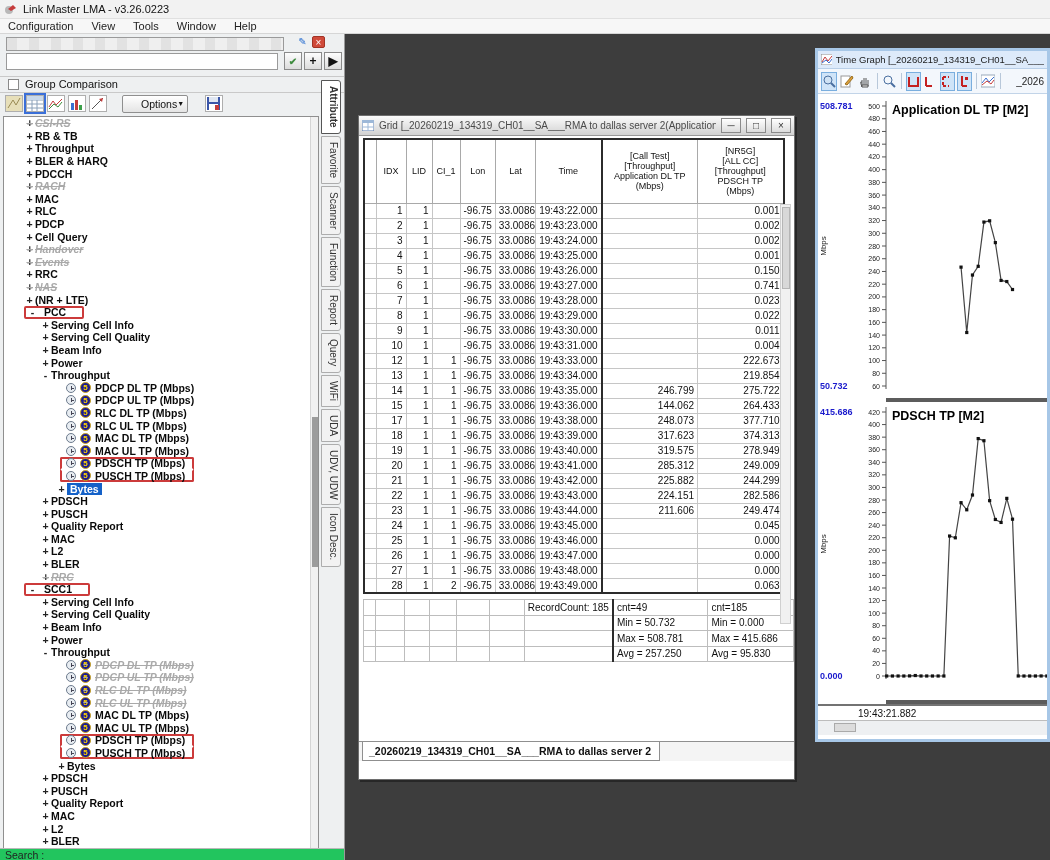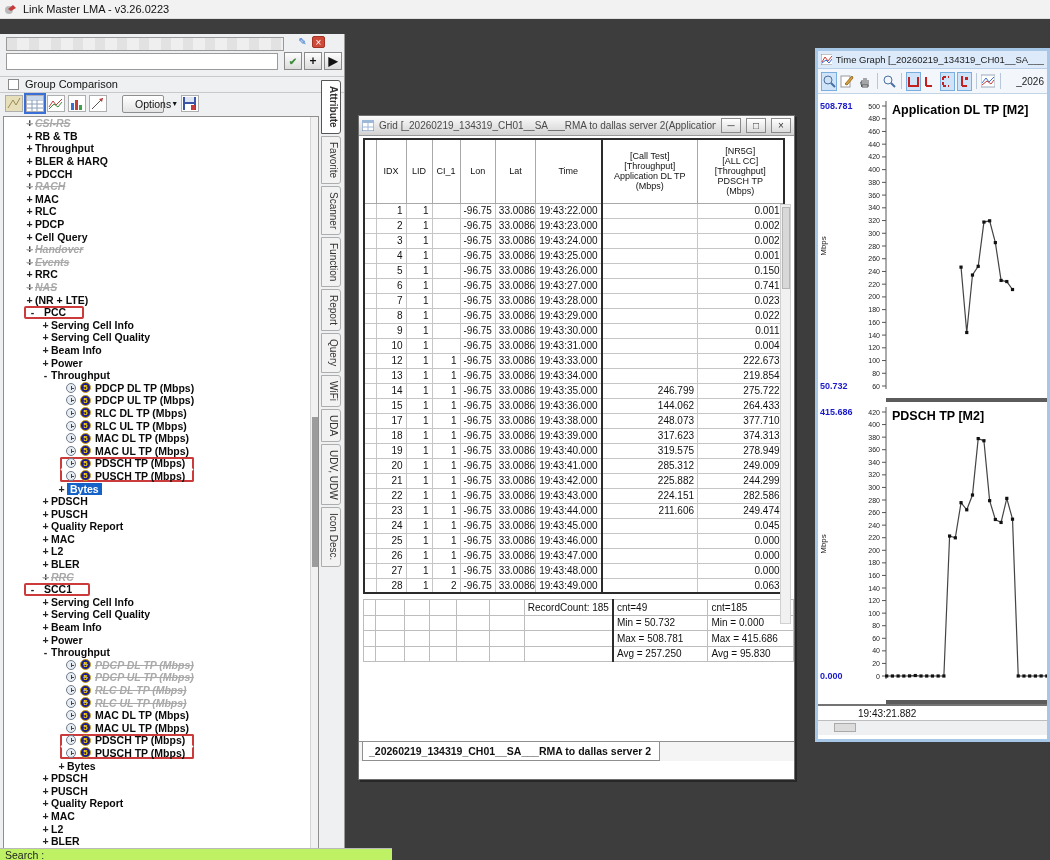--- a/index.html
+++ b/index.html
@@ -15,21 +15,21 @@
   #left-panel { position:absolute; left:0; top:34px; width:345px; height:826px; background:#eef0f1; border-right:1px solid #9a9a9a; }
   .querybox { position:absolute; background:repeating-linear-gradient(90deg,#e2e2e2 0 10px,#efefef 10px 22px); border:1px solid #9a9a9a; }
   .minibtn { position:absolute; width:18px; height:18px; border:1px solid #8a8a8a; background:linear-gradient(#fdfdfd,#dcdcdc); font-size:12px; font-weight:bold; text-align:center; line-height:16px; color:#111; }
   .tinyicon { position:absolute; width:13px; height:12px; font-size:10px; line-height:12px; text-align:center; }
   #grp-row { position:absolute; left:0; top:42px; width:344px; height:15px; border-top:1px solid #c9c9c9; display:flex; align-items:center; gap:6px; padding-left:8px; font-size:11px; color:#111; }
   #grp-check { width:11px; height:11px; border:1px solid #8a8a8a; background:#fff; }
   #charttools { position:absolute; left:0; top:58px; width:344px; height:22px; border-top:1px solid #c9c9c9; display:flex; align-items:center; gap:3px; padding-left:5px; }
   .ctool { width:18px; height:17px; border:1px solid #aeaeae; background:#fff; position:relative; }
   .ctool.sel { outline:2px solid #3a6fd8; }
   .ctool svg { display:block; }
-  #options-btn { margin-left:12px; width:42px; height:18px; border:1px solid #8f8f8f; border-radius:2px; background:linear-gradient(#fff,#e4e4e4); font-size:10.5px; display:flex; align-items:center; padding:0 12px; color:#111; }
+  #options-btn { margin-left:12px; width:66px; height:18px; border:1px solid #8f8f8f; border-radius:2px; background:linear-gradient(#fff,#e4e4e4); font-size:10.5px; display:flex; align-items:center; padding:0 18px; color:#111; }
   #save-btn { margin-left:14px; }
 
   
   #tree { position:absolute; left:3px; top:82px; width:316px; height:734px; background:#fff; border:1px solid #8f8f8f; overflow:hidden; }
   .trow { height:12.6px; display:flex; align-items:center; white-space:nowrap; font-size:10.5px; font-weight:bold; color:#0a0a0a; }
   .trow .ex { width:11px; display:inline-block; text-align:center; font-weight:bold; color:#222; flex:none; }
   .trow.dis { color:#a9a9a9; font-style:italic; text-decoration:line-through; }
   .lbl.sel { background:#1461c8; color:#fff; padding:0 3px; }
   .red-item { display:inline-flex; align-items:center; gap:6px; border:2px solid #cc3b3b; border-radius:2px; padding:0 16px 0 1px; height:13px; }
   .leafwrap { display:inline-flex; align-items:center; gap:4px; border:2px solid transparent; padding:0 4px; width:134px; height:13px; }
@@ -40,21 +40,21 @@
   .clock:after { content:""; position:absolute; left:4px; top:4px; width:3px; height:1px; background:#445; }
   .b5 { width:11px; height:11px; border-radius:50%; background:#1c1c8e; border:1px solid #c9a21a; color:#ffd400; font-size:8px; font-weight:bold; line-height:9px; text-align:center; flex:none; font-style:normal; text-decoration:none; }
   #tree-scroll { position:absolute; right:0; top:0; width:8px; height:100%; background:#f1f1f1; border-left:1px solid #d5d5d5; }
   #tree-thumb { position:absolute; left:1px; top:300px; width:6px; height:150px; background:#9c9c9c; }
 
   
   #vtabs { position:absolute; left:321px; top:80px; width:23px; display:flex; flex-direction:column; gap:2px; }
   .vtab { writing-mode:vertical-rl; font-size:10px; color:#333; background:#f2f2f2; border:1px solid #adadad; border-radius:0 3px 3px 0; padding:5px 1px; width:20px; text-align:center; }
   .vtab.sel { background:#fff; border-color:#555; font-weight:bold; }
 
-  #search-row { position:absolute; left:0; bottom:0; width:392px; height:12px; border-top:1px solid #b9b9b9; background:#bef264; font-size:10.5px; color:#222; padding-left:5px; }
+  #search-row { position:absolute; left:0; bottom:0; width:344px; height:12px; border-top:1px solid #b9b9b9; background:#22c55e; font-size:10.5px; color:#222; padding-left:5px; }
 
   
   #grid-win { position:absolute; left:358px; top:115px; width:437px; height:665px; background:#fff; border:1px solid #6e6e6e; box-shadow:2px 2px 0 rgba(0,0,0,.35); }
   #grid-title { height:20px; background:linear-gradient(#fbfbfb,#d2d2d2); border-bottom:1px solid #999; display:flex; align-items:center; gap:5px; padding:0 3px; }
   #grid-title .ttext { flex:1; font-size:10px; color:#4a4a4a; white-space:nowrap; overflow:hidden; }
   .winbtn { width:20px; height:15px; border:1px solid #8a8a8a; background:linear-gradient(#fff,#ddd); font-size:10px; line-height:13px; text-align:center; color:#333; flex:none; }
   table { border-collapse:collapse; table-layout:fixed; }
   #gtable { margin:2px 0 0 4px; border:2px solid #2b2b2b; }
   #gtable th { border:1px solid #a9a9a9; font-size:9px; font-weight:normal; color:#111; text-align:center; white-space:pre-line; padding:1px; vertical-align:middle; }
   #gtable td { border:1px solid #c6c6c6; font-size:10px; color:#111; height:15px; padding:0 3px; text-align:right; white-space:nowrap; overflow:hidden; }
@@ -89,20 +89,27 @@
 <div id="stage">
 
   <div id="titlebar">
     <svg width="13" height="13">
         <circle cx="5" cy="7" r="4" fill="#b9b9b9"></circle>
         <path d="M4 6 L9 2 L12 5 L7 8 Z" fill="#c53b3b"></path>
       </svg>
     <span>Link Master LMA  -  v3.26.0223</span>
   </div>
 
+  <div id="menubar">
+      <span class="menu-item">Configuration</span>
+      <span class="menu-item">View</span>
+      <span class="menu-item">Tools</span>
+      <span class="menu-item">Window</span>
+      <span class="menu-item">Help</span>
+    </div>
 
   <div id="left-panel">
 
     <div class="querybox" style="left:6px;top:3px;width:278px;height:14px;"></div>
     <div class="querybox" style="left:6px;top:19px;width:272px;height:17px;background:#fff;"></div>
     <span class="tinyicon" style="left:296px;top:2px;color:#2a6fd0;">✎</span>
     <span class="tinyicon" style="left:312px;top:2px;color:#fff;background:#d04a3a;border:1px solid #a23325;border-radius:2px;">×</span>
     <div class="minibtn" style="left:284px;top:18px;"><span style="color:#3f8c3f;font-size:10px;">✔</span></div>
     <div class="minibtn" style="left:304px;top:18px;">+</div>
     <div class="minibtn" style="left:324px;top:18px;">▶</div>

